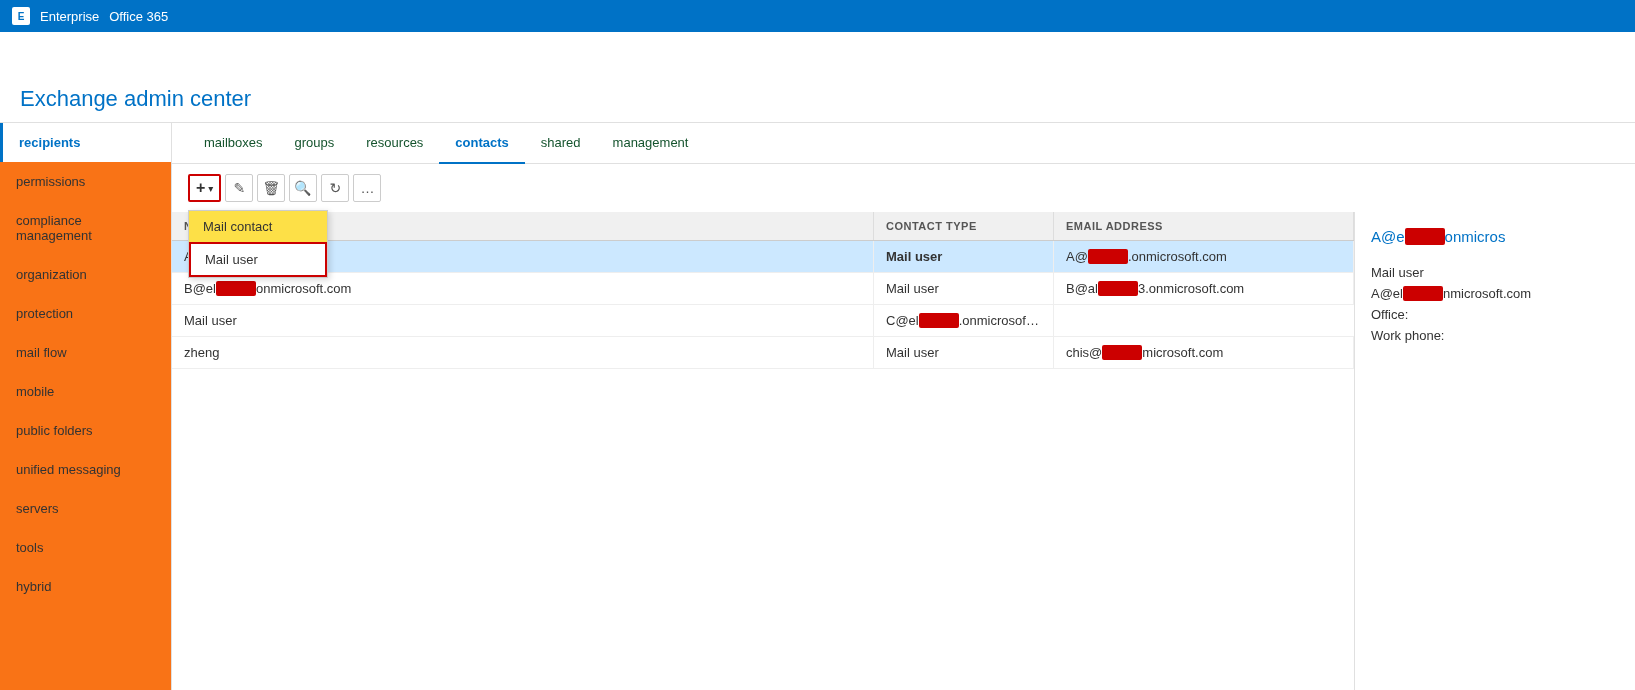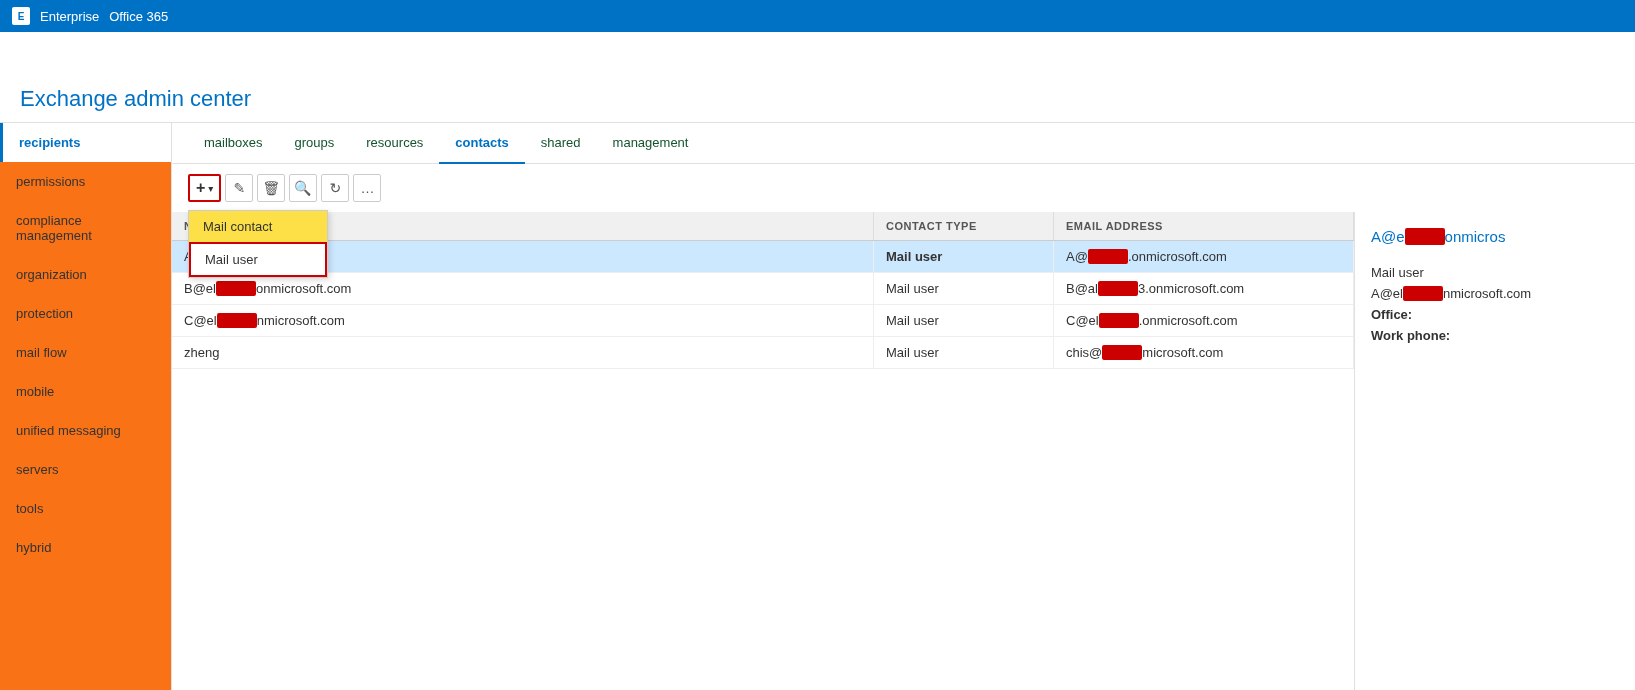--- a/index.html
+++ b/index.html
@@ -211,21 +211,21 @@
     .detail-title {
       font-size: 15px;
       color: #0072c6;
       margin-bottom: 20px;
       word-break: break-all;
     }
     .detail-field {
       margin-bottom: 6px;
       color: #333;
     }
-    .detail-field-label { font-weight: 700; }
+    .detail-field-label { font-weight: 400; }
 
     
     .redacted {
       display: inline-block;
       background: #cc0000;
       color: transparent;
       border-radius: 2px;
       min-width: 40px;
     }
   </style>
@@ -262,20 +262,23 @@
     <div class="sidebar-item">
       <span>protection</span>
     </div>
     <div class="sidebar-item">
       <span>mail flow</span>
     </div>
     <div class="sidebar-item">
       <span>mobile</span>
     </div>
     <div class="sidebar-item">
+      <span>public folders</span>
+    </div>
+    <div class="sidebar-item">
       <span>unified messaging</span>
     </div>
     <div class="sidebar-item">
       <span>servers</span>
     </div>
     <div class="sidebar-item">
       <span>tools</span>
     </div>
     <div class="sidebar-item">
       <span>hybrid</span>
@@ -367,23 +370,20 @@
           <div class="table-cell">
             <span>B@el</span><span class="redacted">&nbsp;&nbsp;&nbsp;&nbsp;</span><span>onmicrosoft.com</span>
           </div>
           <div class="table-cell">Mail user</div>
           <div class="table-cell">
             <span>B@al</span><span class="redacted">&nbsp;&nbsp;&nbsp;&nbsp;</span><span>3.onmicrosoft.com</span>
           </div>
         </div>
 
         <div class="table-row">
-          <div class="table-cell">
-            <span>C@el</span><span class="redacted">&nbsp;&nbsp;&nbsp;&nbsp;</span><span>nmicrosoft.com</span>
-          </div>
           <div class="table-cell">Mail user</div>
           <div class="table-cell">
             <span>C@el</span><span class="redacted">&nbsp;&nbsp;&nbsp;&nbsp;</span><span>.onmicrosoft.com</span>
           </div>
         </div>
 
         <div class="table-row">
           <div class="table-cell">zheng</div>
           <div class="table-cell">Mail user</div>
           <div class="table-cell">

